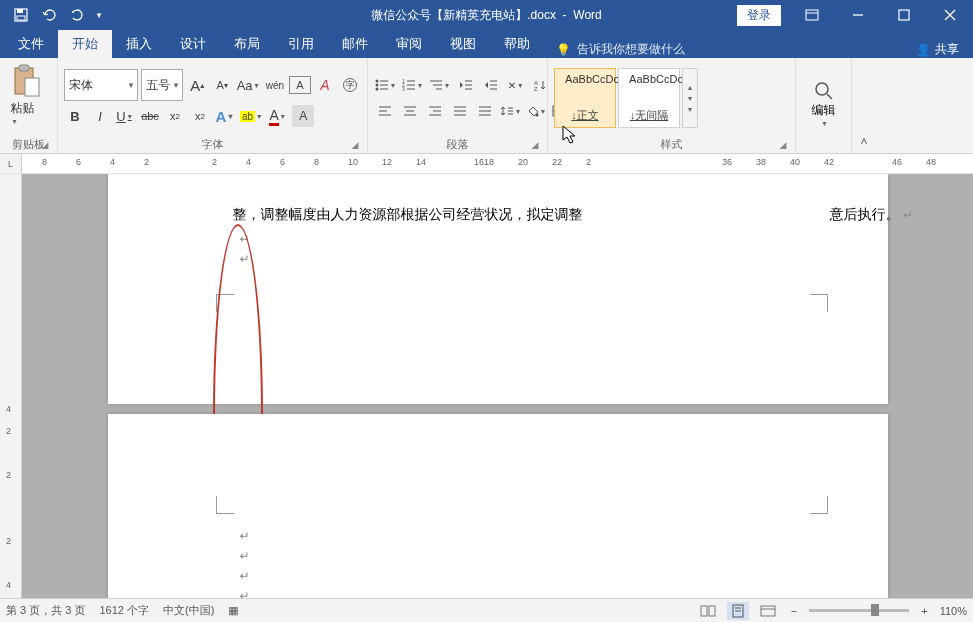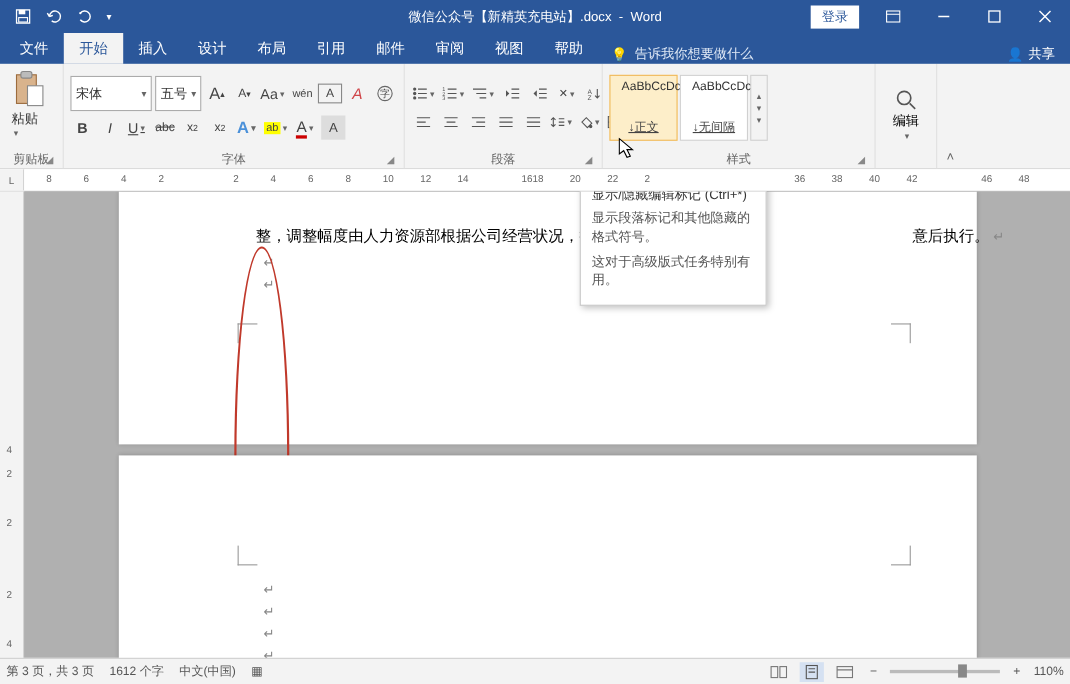--- a/index.html
+++ b/index.html
@@ -477,25 +477,20 @@
     <div class="page page2">
       <div class="corner-mark corner-bl" style="left:108px;top:82px"></div>
       <div class="corner-mark corner-br" style="right:60px;top:82px"></div>
       <div class="para-mark" style="position:absolute;left:132px;top:115px">↵</div>
       <div class="para-mark" style="position:absolute;left:132px;top:135px">↵</div>
       <div class="para-mark" style="position:absolute;left:132px;top:155px">↵</div>
       <div class="para-mark" style="position:absolute;left:132px;top:175px">↵</div>
 
     </div>
 
-    <div class="tooltip" style="left:505px;top:-14px">
-      <div class="tt-title">显示/隐藏编辑标记 (Ctrl+*)</div>
-      <div class="tt-body">显示段落标记和其他隐藏的格式符号。</div>
-      <div class="tt-body">这对于高级版式任务特别有用。</div>
-    </div>
   </div>
 </div>
 
 <svg class="cursor-ptr" style="left:562px;top:125px" width="16" height="20">
   <path d="M1 1 L1 15 L5 12 L8 18 L11 17 L8 11 L13 11 Z" fill="#fff" stroke="#000" stroke-width="1"></path>
 </svg>
 
 <div class="statusbar">
   <span>第 3 页，共 3 页</span>
   <span>1612 个字</span>

